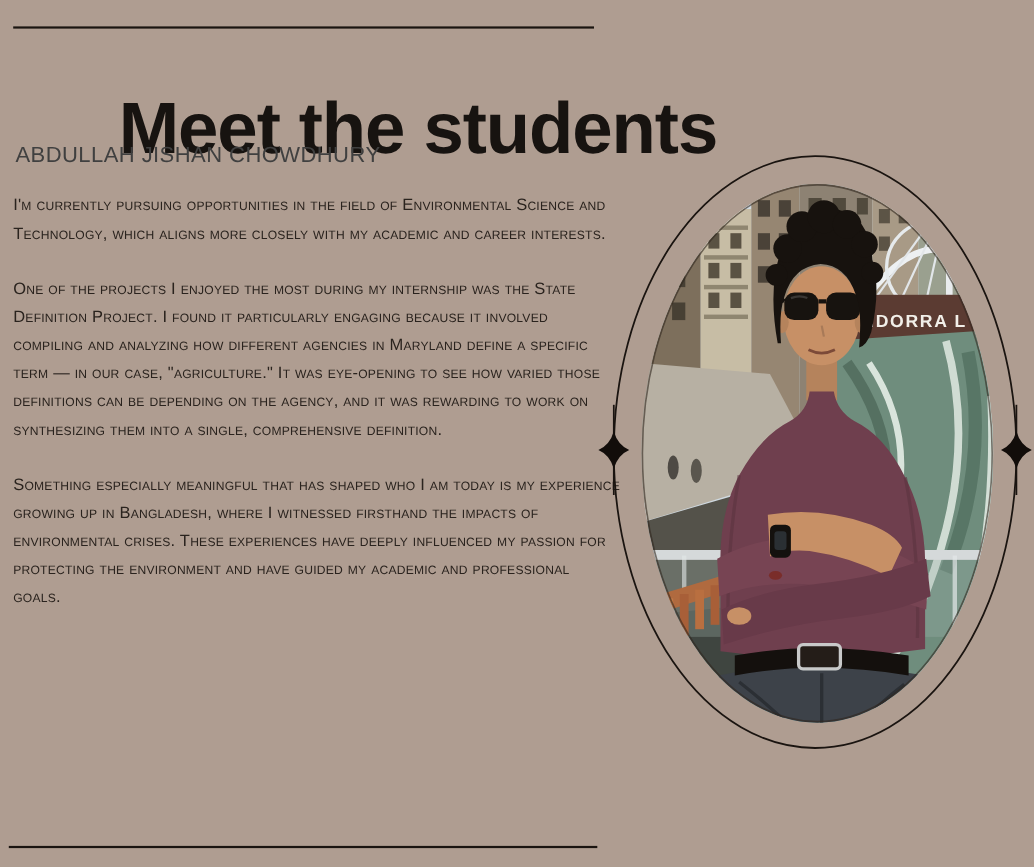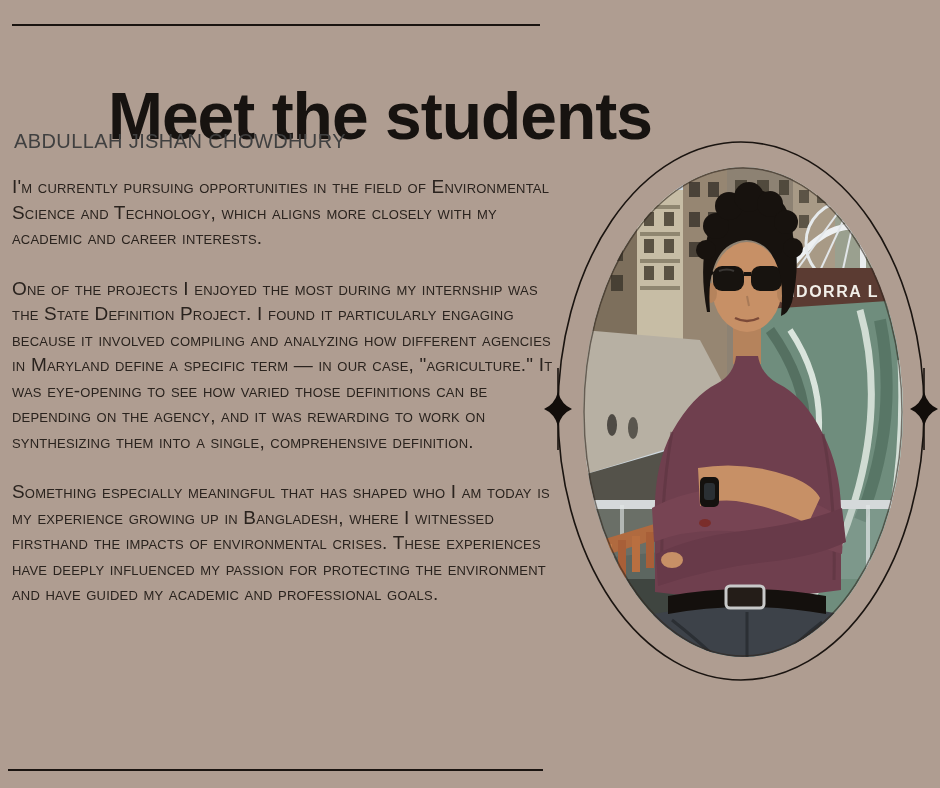--- a/index.html
+++ b/index.html
@@ -16,21 +16,21 @@
     font-size:66px;font-weight:600;letter-spacing:-1px;
     color:#171310;line-height:1.05;text-align:right;
   }
   .student-name{
     position:absolute;left:14px;top:130px;width:560px;
     font-size:20px;font-weight:400;letter-spacing:.4px;
     color:#404040;
   }
   .bio{
     position:absolute;left:12px;top:174px;width:552px;
-    font-size:19px;line-height:25.5px;letter-spacing:.2px;
+    font-size:15px;line-height:25.5px;letter-spacing:.2px;
     color:#2A231E;font-variant:small-caps;
   }
   .bio p{margin:0 0 25px 0;}
   .photo-wrap{position:absolute;left:530px;top:118px;width:410px;height:584px;}
   .photo-wrap svg{display:block;}
 </style>
 </head>
 <body>
 
 <div class="rule rule-top"></div>

